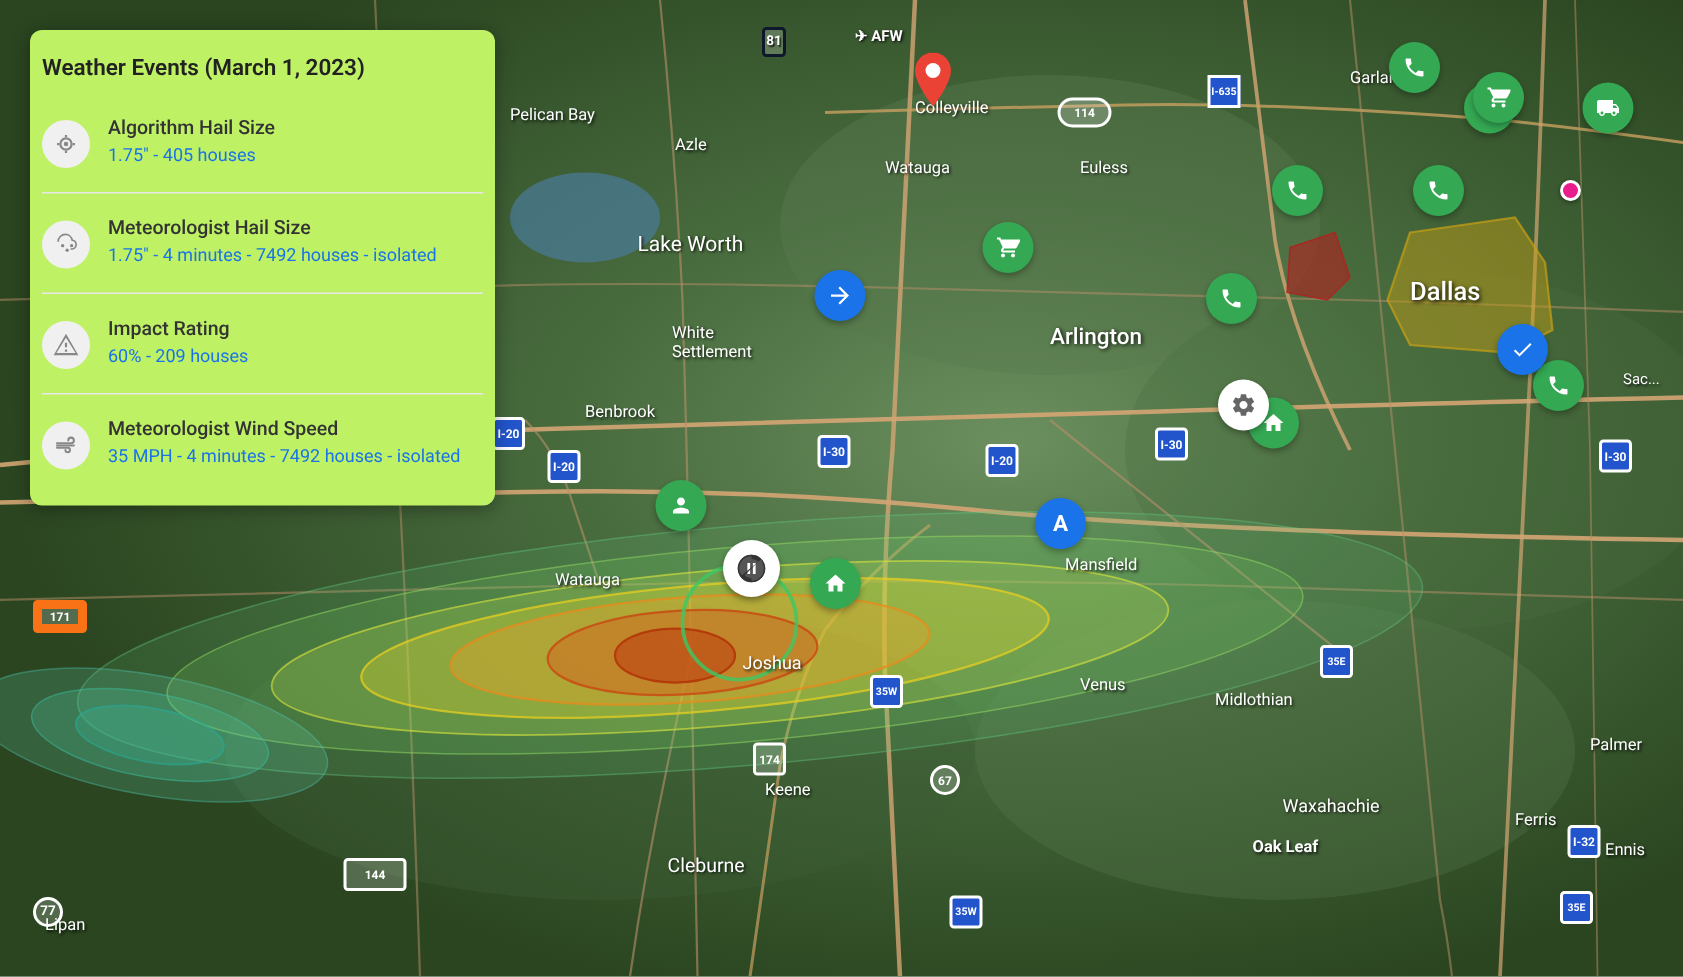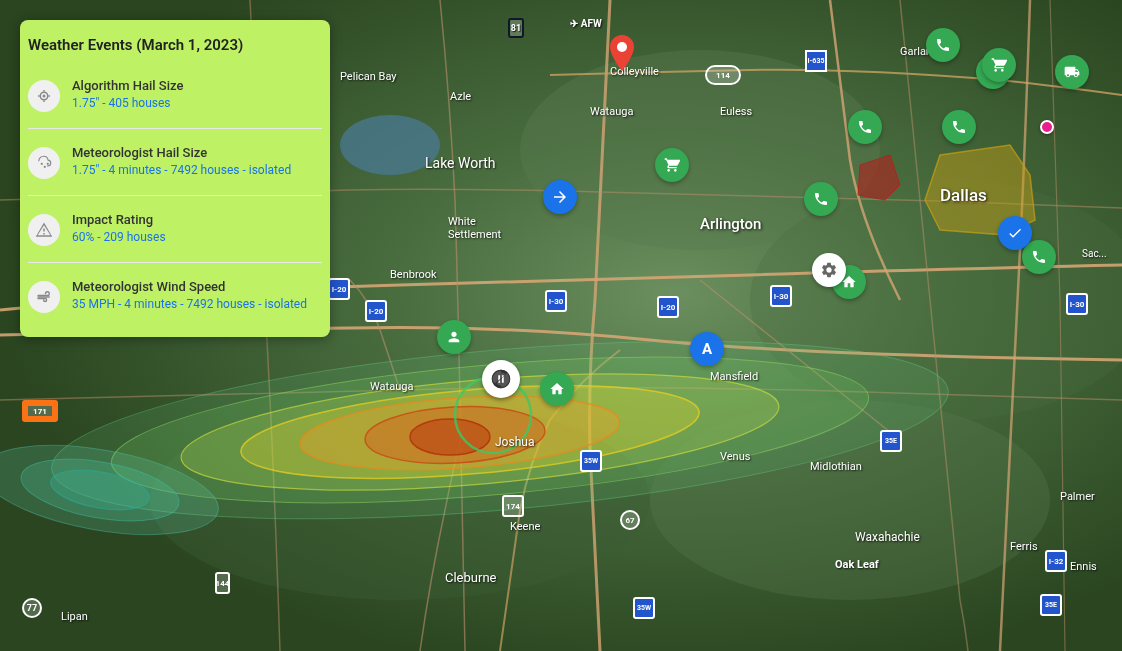--- a/index.html
+++ b/index.html
@@ -234,21 +234,21 @@
   <div style="position:absolute; top:435px; left:495px; color:white; font-size:12px; font-weight:400; text-shadow:1px 1px 2px rgba(0,0,0,0.8); z-index:5; pointer-events:none;">Joshua</div>
   <div style="position:absolute; top:450px; left:720px; color:white; font-size:11px; font-weight:400; text-shadow:1px 1px 2px rgba(0,0,0,0.8); z-index:5; pointer-events:none;">Venus</div>
   <div style="position:absolute; top:460px; left:810px; color:white; font-size:11px; font-weight:400; text-shadow:1px 1px 2px rgba(0,0,0,0.8); z-index:5; pointer-events:none;">Midlothian</div>
   <div style="position:absolute; top:520px; left:510px; color:white; font-size:11px; font-weight:400; text-shadow:1px 1px 2px rgba(0,0,0,0.8); z-index:5; pointer-events:none;">Keene</div>
   <div style="position:absolute; top:570px; left:445px; color:white; font-size:13px; font-weight:400; text-shadow:1px 1px 2px rgba(0,0,0,0.8); z-index:5; pointer-events:none;">Cleburne</div>
   <div style="position:absolute; top:510px; left:835px; color:white; font-size:11px; font-weight:700; text-shadow:1px 1px 2px rgba(0,0,0,0.8); z-index:5; pointer-events:none;margin-top:48px;">Oak Leaf</div>
   <div style="position:absolute; top:530px; left:855px; color:white; font-size:12px; font-weight:400; text-shadow:1px 1px 2px rgba(0,0,0,0.8); z-index:5; pointer-events:none;">Waxahachie</div>
   <div style="position:absolute; top:490px; left:1060px; color:white; font-size:11px; font-weight:400; text-shadow:1px 1px 2px rgba(0,0,0,0.8); z-index:5; pointer-events:none;">Palmer</div>
   <div style="position:absolute; top:560px; left:1070px; color:white; font-size:11px; font-weight:400; text-shadow:1px 1px 2px rgba(0,0,0,0.8); z-index:5; pointer-events:none;">Ennis</div>
   <div style="position:absolute; top:540px; left:1010px; color:white; font-size:11px; font-weight:400; text-shadow:1px 1px 2px rgba(0,0,0,0.8); z-index:5; pointer-events:none;">Ferris</div>
-  <div style="position:absolute; top:610px; left:30px; color:white; font-size:11px; font-weight:400; text-shadow:1px 1px 2px rgba(0,0,0,0.8); z-index:5; pointer-events:none;margin-left:31px;">Lipan</div>
+  <div style="position:absolute; top:610px; left:30px; color:white; font-size:11px; font-weight:400; text-shadow:1px 1px 2px rgba(0,0,0,0.8); z-index:5; pointer-events:none;">Lipan</div>
   <div style="position:absolute; top:248px; left:22px; color:white; font-size:11px; font-weight:400; text-shadow:1px 1px 2px rgba(0,0,0,0.8); z-index:5; pointer-events:none;">Batch Sp...</div>
   <div style="position:absolute; top:248px; left:1082px; color:white; font-size:10px; font-weight:400; text-shadow:1px 1px 2px rgba(0,0,0,0.8); z-index:5; pointer-events:none;">Sac...</div>
 
   <div style="position:absolute; top:18px; left:508px; z-index:6; pointer-events:none;">
     <div style="width:16px;height:20px;border:2px solid #0f172a;border-radius:3px;background:rgba(255,255,255,0.2);display:flex;align-items:center;justify-content:center;color:white;font-size:9px;font-weight:bold;text-shadow:1px 1px 1px rgba(0,0,0,0.8);">81</div>
   </div>
   <div style="position:absolute; top:18px; left:570px; z-index:6; pointer-events:none;">
     <div style="color:white;font-size:10px;font-weight:bold;text-shadow:1px 1px 2px rgba(0,0,0,0.9);">✈ AFW</div>
   </div>
   <div style="position:absolute; top:65px; left:705px; z-index:6; pointer-events:none;">
@@ -302,21 +302,21 @@
   <div style="position:absolute; top:277px; left:25px; z-index:6; pointer-events:none;">
     <div style="width:22px;height:22px;border:2px solid white;border-radius:3px;background:rgba(255,255,255,0.2);display:flex;align-items:center;justify-content:center;color:white;font-size:8px;font-weight:bold;">281</div>
   </div>
   <div style="position:absolute; top:128px; left:25px; z-index:6; pointer-events:none;">
     <div style="width:22px;height:22px;border:2px solid white;border-radius:3px;background:rgba(255,255,255,0.2);display:flex;align-items:center;justify-content:center;color:white;font-size:8px;font-weight:bold;">SLL</div>
   </div>
   <div style="position:absolute; top:598px; left:22px; z-index:6; pointer-events:none;">
     <div style="width:20px;height:20px;border:2px solid white;border-radius:10px;background:rgba(255,255,255,0.2);display:flex;align-items:center;justify-content:center;color:white;font-size:9px;font-weight:bold;">77</div>
   </div>
   <div style="position:absolute; top:572px; left:215px; z-index:6; pointer-events:none;">
-    <div style="width:15px;height:22px;border:2px solid white;border-radius:3px;background:rgba(255,255,255,0.2);display:flex;align-items:center;justify-content:center;color:white;font-size:8px;font-weight:bold;">144</div>
+    <div style="width:42px;height:22px;border:2px solid white;border-radius:3px;background:rgba(255,255,255,0.2);display:flex;align-items:center;justify-content:center;color:white;font-size:8px;font-weight:bold;margin-left:14px;">144</div>
   </div>
   <div style="position:absolute; top:245px; left:300px; z-index:6; pointer-events:none;">
     <div style="color:white;font-size:13px;text-shadow:1px 1px 2px rgba(0,0,0,0.9);">✈</div>
   </div>
 
   <div class="map-marker" style="top:35px; left:610px;">
     <svg width="24" height="36" viewBox="0 0 24 36">
       <path d="M12 0C5.4 0 0 5.4 0 12c0 9 12 24 12 24S24 21 24 12C24 5.4 18.6 0 12 0z" fill="#ea4335"></path>
       <circle cx="12" cy="12" r="5" fill="white"></circle>
     </svg>

